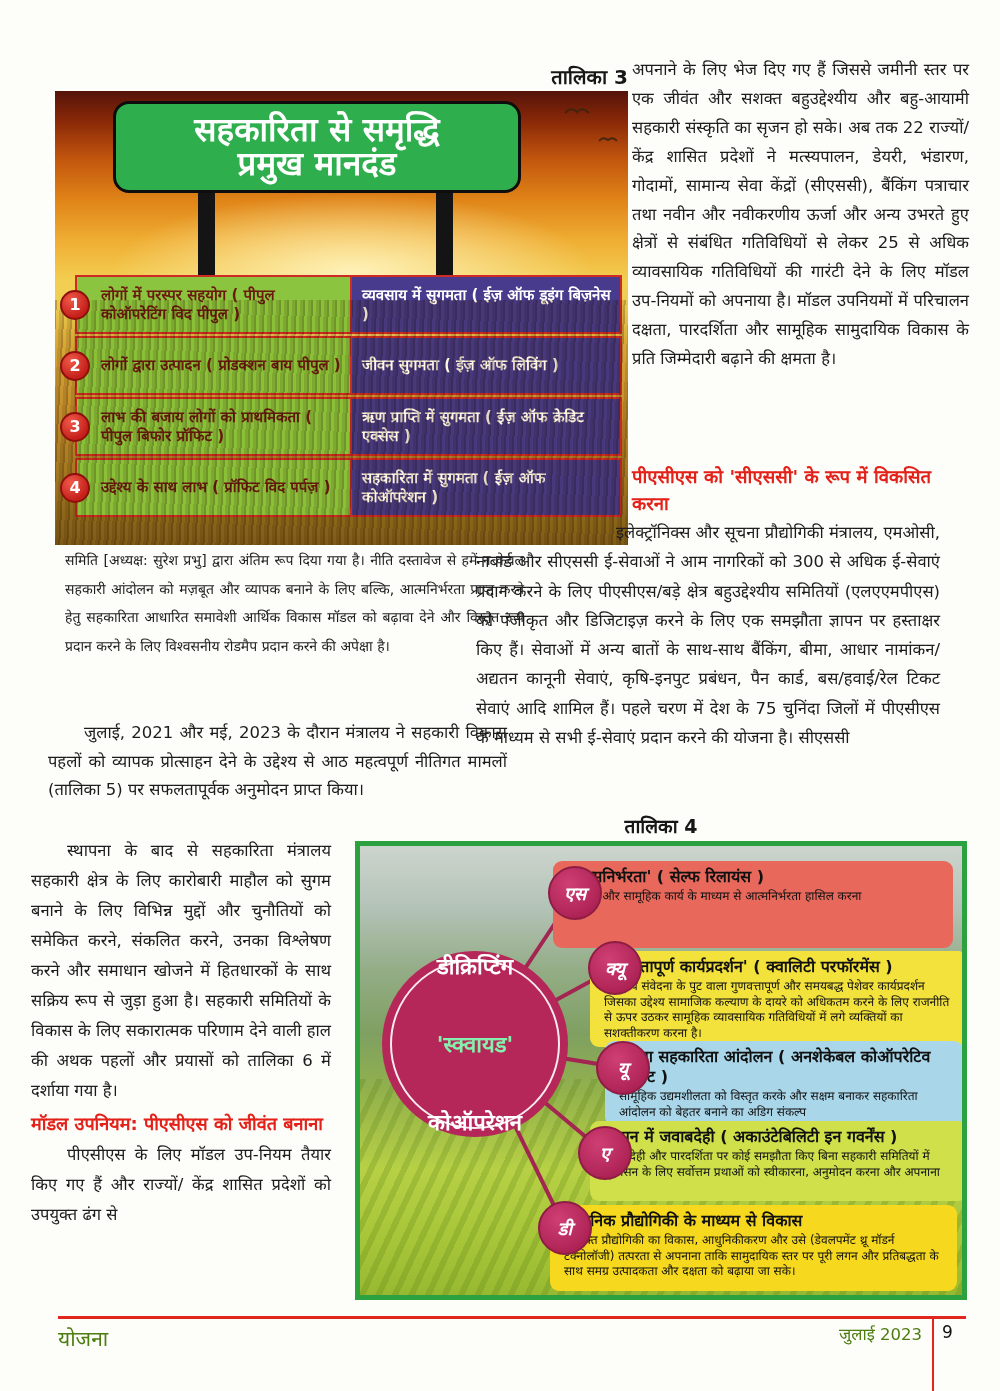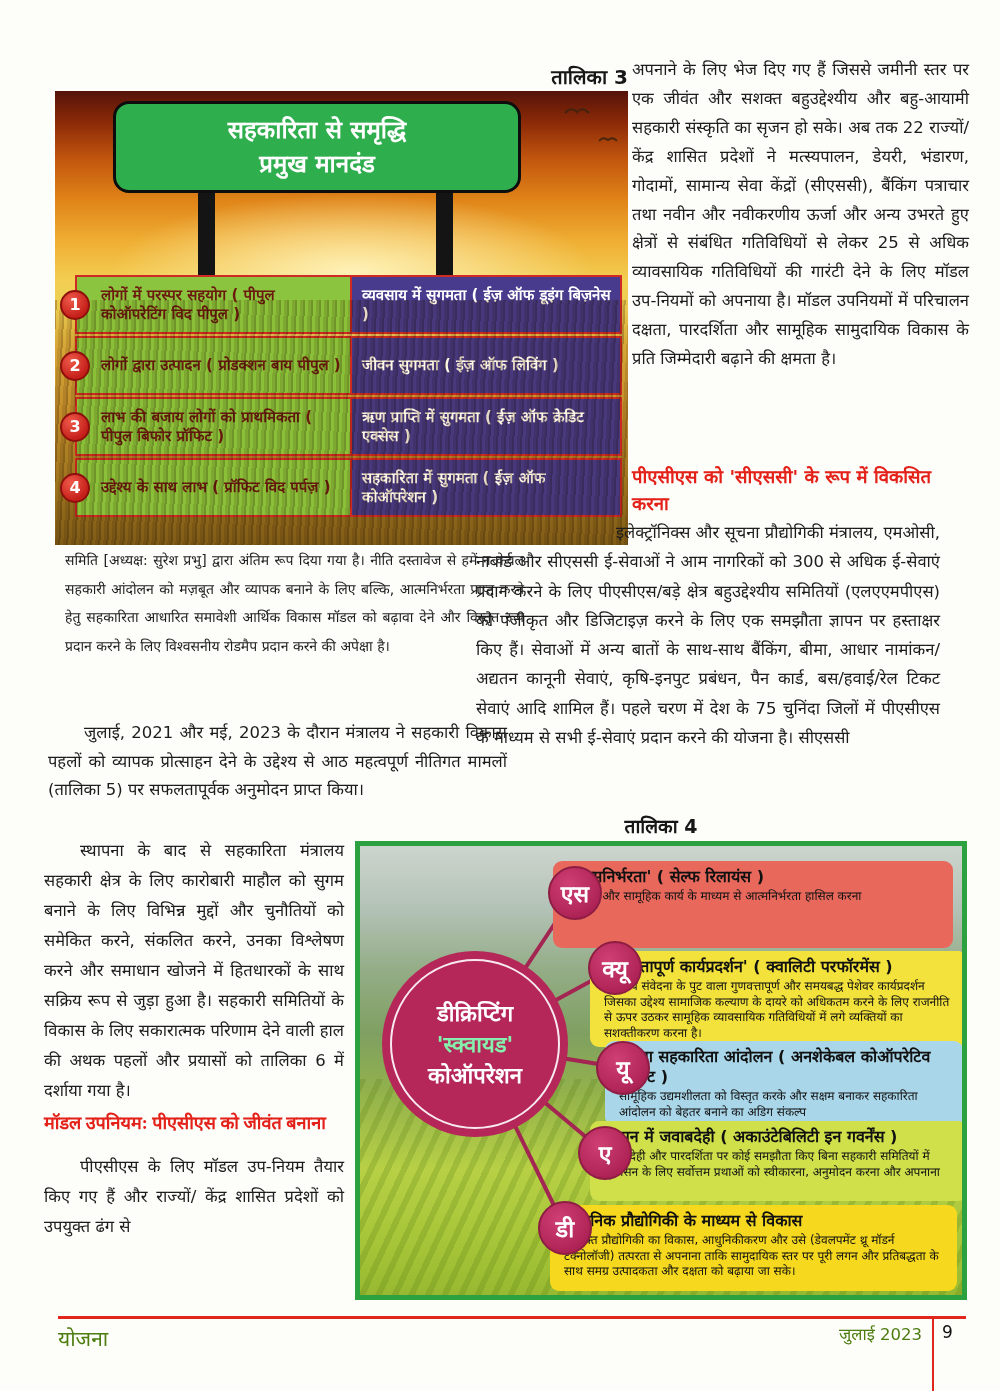--- a/index.html
+++ b/index.html
@@ -22,69 +22,69 @@
       repeating-linear-gradient(93deg, rgba(110,75,10,.35) 0 2px, rgba(255,225,130,.22) 2px 5px, rgba(160,110,25,.25) 5px 8px);
     mix-blend-mode:multiply; }
   .bird { position:absolute; opacity:.85; }
   .b1 { right:38px; top:14px; }
   .b2 { right:10px; top:44px; }
   .signpost { position:absolute; width:17px; height:100px; top:98px; background:#141414; }
   .sp1 { left:143px; } .sp2 { left:381px; }
   .sign { position:absolute; left:58px; top:10px; width:408px; height:92px;
     background:#2fae4e; border:3px solid #0d0d0d; border-radius:16px;
     display:flex; flex-direction:column; justify-content:center; align-items:center;
-    color:#ffffff; font-weight:700; font-size:24px; line-height:34px; text-align:center; }
+    color:#ffffff; font-weight:700; font-size:33px; line-height:34px; text-align:center; }
   .t3-rows { position:absolute; left:20px; top:184px; width:547px; }
   .t3-row { position:relative; display:flex; margin-bottom:2px; }
   .t3-num { position:absolute; left:-15px; top:50%; transform:translateY(-50%); z-index:2;
     width:30px; height:30px; border-radius:50%;
     background:radial-gradient(circle at 35% 30%, #ef5a4a, #c5201a 70%);
     border:2px solid #8e0f0c; color:#fff; font-weight:700; font-size:16px;
     display:flex; align-items:center; justify-content:center; }
   .t3-cell { border:2px solid #cf2b24; padding:5px 8px 5px 10px; min-height:59px;
     font-weight:700; font-size:15px; line-height:19px; display:flex; align-items:center; }
   .t3-cell.left  { width:277px; background:#8bc53f; color:#6b1a0e; padding-left:24px; }
   .t3-cell.right { width:270px; background:#483a8c; color:#ffffff; border-left:none; }
 
   
   .para { position:absolute; text-align:justify; color:#1c1c1c; }
   .p-right1 { left:632px; top:56px;  width:337px; font-size:16.5px; line-height:28.9px; }
   .h-red { position:absolute; color:#e32119; font-weight:700; text-align:left; }
   .h1 { left:632px; top:463px; width:337px; font-size:18.5px; line-height:27px; }
   .p-mid { left:476px; top:518px; width:464px; font-size:16.5px; line-height:29.3px; text-indent:140px; }
   .p-left1 { left:65px; top:546px; width:459px; font-size:14px; line-height:28.7px; }
   .p-left2 { left:48px; top:719px; width:459px; font-size:16.5px; line-height:28.7px; text-indent:36px; }
-  .narrowcol { position:absolute; left:44px; top:836px; width:300px; }
+  .narrowcol { position:absolute; left:31px; top:836px; width:300px; }
   .narrowcol .np { text-align:justify; font-size:16.5px; line-height:30px; color:#1c1c1c; }
   .narrowcol .np.indent { text-indent:36px; }
-  .narrowcol .h2 { position:static; font-size:18px; line-height:31px; margin:2px 0 13px 0;font-family:Liberation Serif, serif; }
+  .narrowcol .h2 { position:static; font-size:18px; line-height:31px; margin:2px 0 1px 0; }
 
   
   .t4-label { position:absolute; left:355px; top:813px; width:612px; text-align:center;
     font-size:19px; font-weight:700; color:#171717; }
   .t4 { position:absolute; left:355px; top:841px; width:612px; height:459px;
     border:5px solid #2ba23f; overflow:hidden;
     background:
       linear-gradient(180deg, #cdd5ce 0%, #b3c2b6 14%, #93ac85 28%, #7fa061 42%,
                       #93b24b 55%, #b7d045 72%, #a7c538 88%, #97b931 100%); }
   .t4::before { content:""; position:absolute; left:0; right:0; top:52%; bottom:0;
     background:repeating-linear-gradient(115deg, rgba(80,120,15,.22) 0 6px, rgba(255,255,255,0) 6px 15px); }
   .t4-svg { position:absolute; left:0; top:0; }
   .t4-center { position:absolute; left:22px; top:105px; width:186px; height:186px;
     background:#b42758; border-radius:50%;
     display:flex; flex-direction:column; justify-content:center; align-items:center;
-    text-align:center; z-index:2; }
+    text-align:center; z-index:2;gap:47px; }
   .t4-center::before { content:""; position:absolute; inset:8px; border:2px solid rgba(255,255,255,.9);
     border-radius:50%; }
   .t4-center .cl { font-weight:700; font-size:22px; line-height:31px; color:#ffffff; }
   .t4-center .cl.yellow { color:#86efac; }
   .t4-circ { position:absolute; width:54px; height:54px; border-radius:50%;
     background:radial-gradient(circle at 38% 32%, #cf3f73, #ad2254 75%);
-    border:2px solid #8e1d44; color:#fff; font-weight:700; font-size:23px;
-    display:flex; align-items:center; justify-content:center; z-index:3; }
+    border:2px solid #8e1d44; color:#fff; font-weight:700; font-size:18px;
+    display:flex; align-items:center; justify-content:center; z-index:3;font-style:italic; }
   .cS { left:188px; top:20px; }  .cQ { left:228px; top:95px; }
   .cU { left:236px; top:195px; } .cA { left:218px; top:280px; }
   .cD { left:178px; top:355px; }
   .t4-item { position:absolute; border-radius:9px; padding:6px 12px 6px 14px; z-index:2; color:#111; }
   .t4-item .tt { font-weight:700; font-size:16px; line-height:20px; }
   .t4-item .bd { font-size:12px; line-height:15.5px; margin-top:2px; }
   .iS { left:193px; top:15px;  width:400px; min-height:87px; background:#e8685c; }
   .iQ { left:230px; top:105px; width:377px; min-height:92px; background:#f3e23b; }
   .iU { left:245px; top:195px; width:358px; min-height:74px; background:#a9d6e9; }
   .iA { left:230px; top:275px; width:377px; min-height:80px; background:#cfe04a; }

